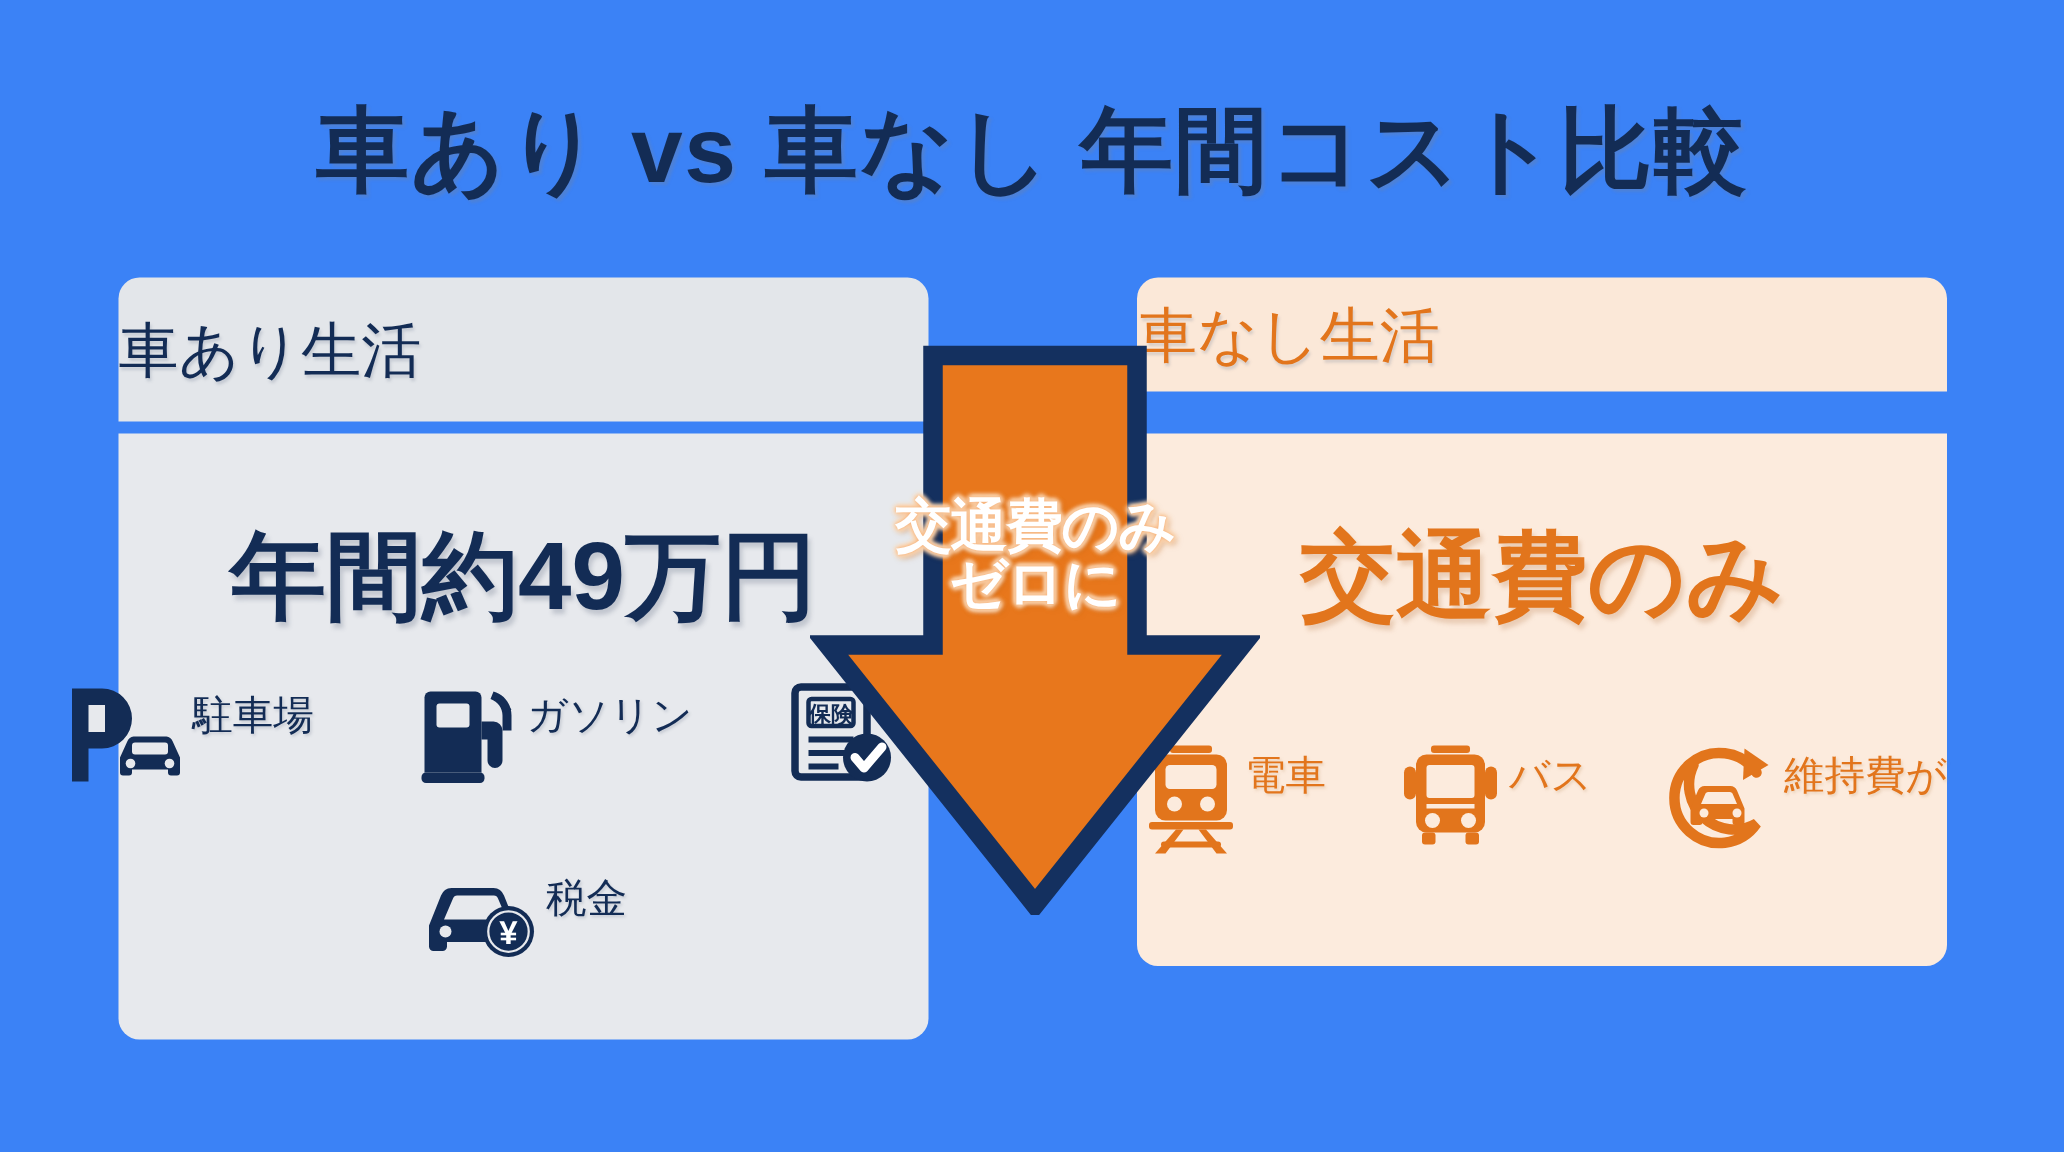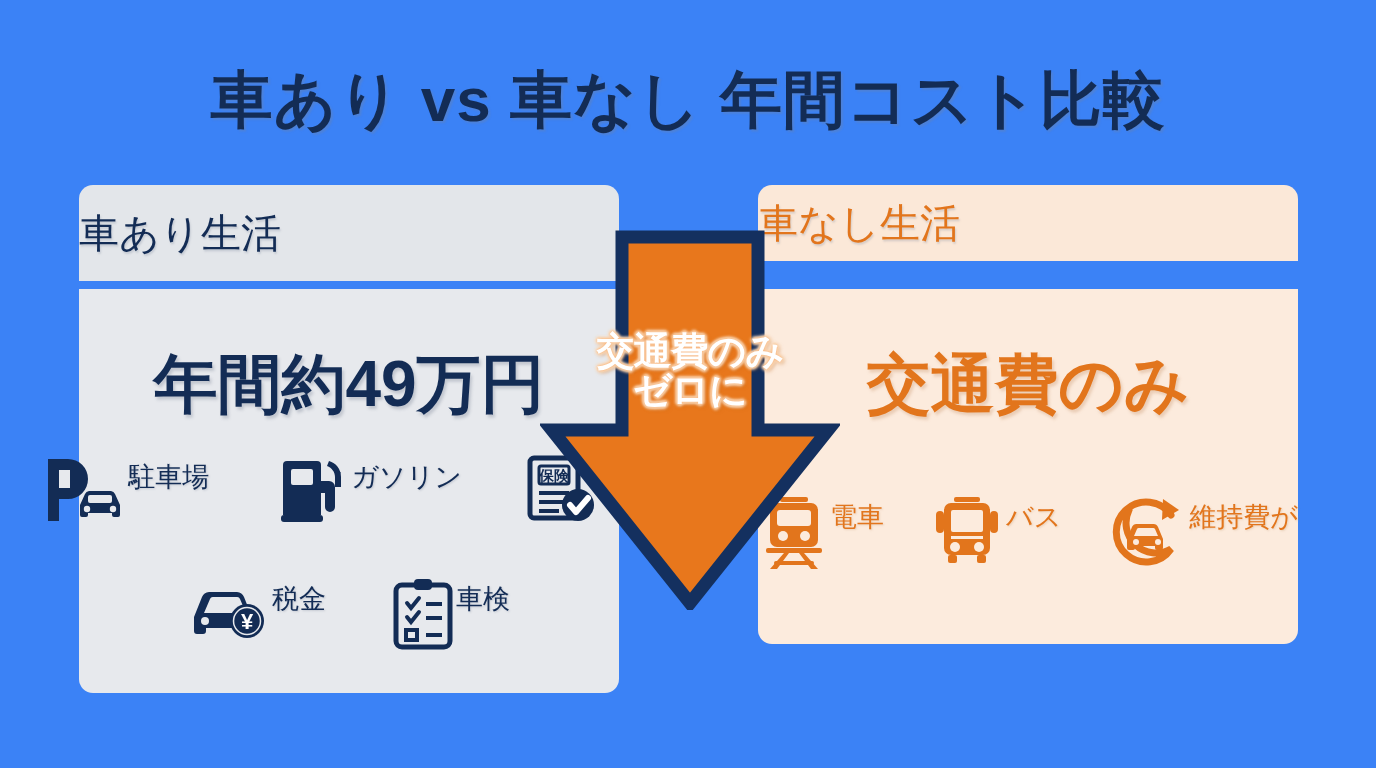--- a/index.html
+++ b/index.html
@@ -158,33 +158,20 @@
           <path d="M16 36 l6-14 a3 3 0 0 1 3-2 h24 a3 3 0 0 1 3 2 l6 14 Z" fill="#e7e9ed"></path>
           <circle cx="17" cy="44" r="4" fill="#e7e9ed"></circle>
           <circle cx="57" cy="44" r="4" fill="#e7e9ed"></circle>
           <circle cx="59" cy="44" r="17" fill="#132c55"></circle>
           <circle cx="59" cy="44" r="13.5" fill="#132c55" stroke="#e7e9ed" stroke-width="1.5"></circle>
           <text x="59" y="52" font-family="'Liberation Sans','DejaVu Sans',sans-serif" font-size="22" font-weight="bold" fill="#ffffff" text-anchor="middle">¥</text>
         </svg>
         <span class="icon-label">税金</span>
       </div>
 
-      <div class="icon-cell">
-        <svg class="icon-art" width="66" height="74" viewBox="0 0 66 74">
-          <rect x="6" y="8" width="54" height="62" rx="6" fill="none" stroke="#132c55" stroke-width="5"></rect>
-          <rect x="24" y="2" width="18" height="11" rx="4" fill="#132c55"></rect>
-          <path d="M17 26 l4 5 l8 -10" fill="none" stroke="#132c55" stroke-width="4" stroke-linecap="round"></path>
-          <path d="M17 40 l4 5 l8 -10" fill="none" stroke="#132c55" stroke-width="4" stroke-linecap="round"></path>
-          <rect x="16" y="53" width="11" height="10" fill="none" stroke="#132c55" stroke-width="4"></rect>
-          <rect x="36" y="25" width="16" height="4" fill="#132c55"></rect>
-          <rect x="36" y="39" width="16" height="4" fill="#132c55"></rect>
-          <rect x="36" y="56" width="16" height="4" fill="#132c55"></rect>
-        </svg>
-        <span class="icon-label">車検</span>
-      </div>
 
     </div>
   </div>
 
   <div class="panel-head" id="right-head">
     <span>車なし生活</span>
   </div>
 
   <div class="panel-body" id="right-body">
 

